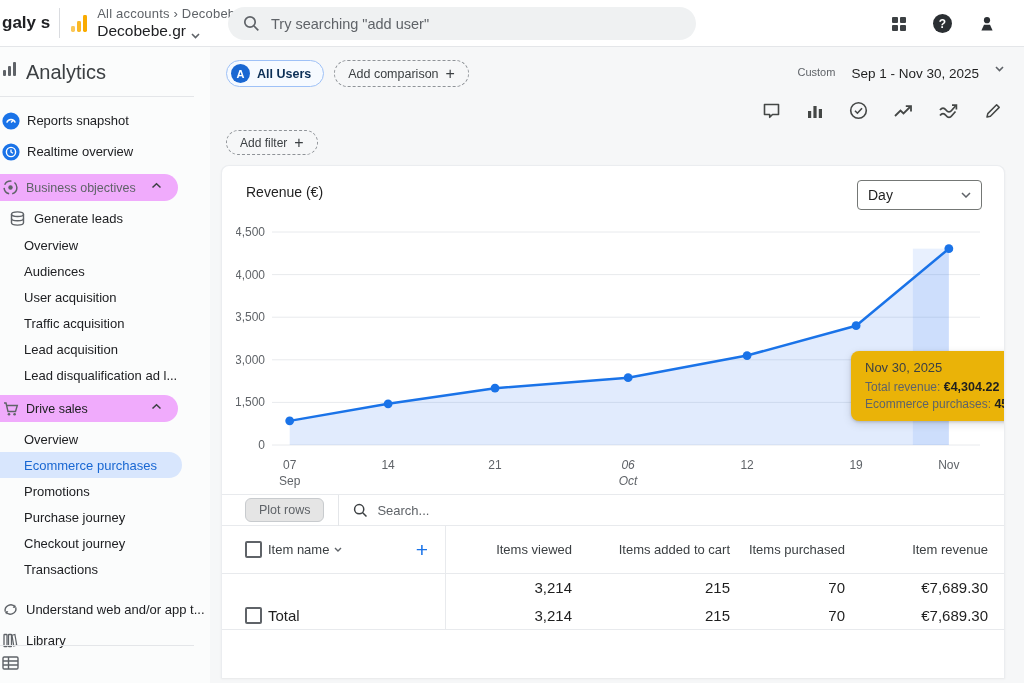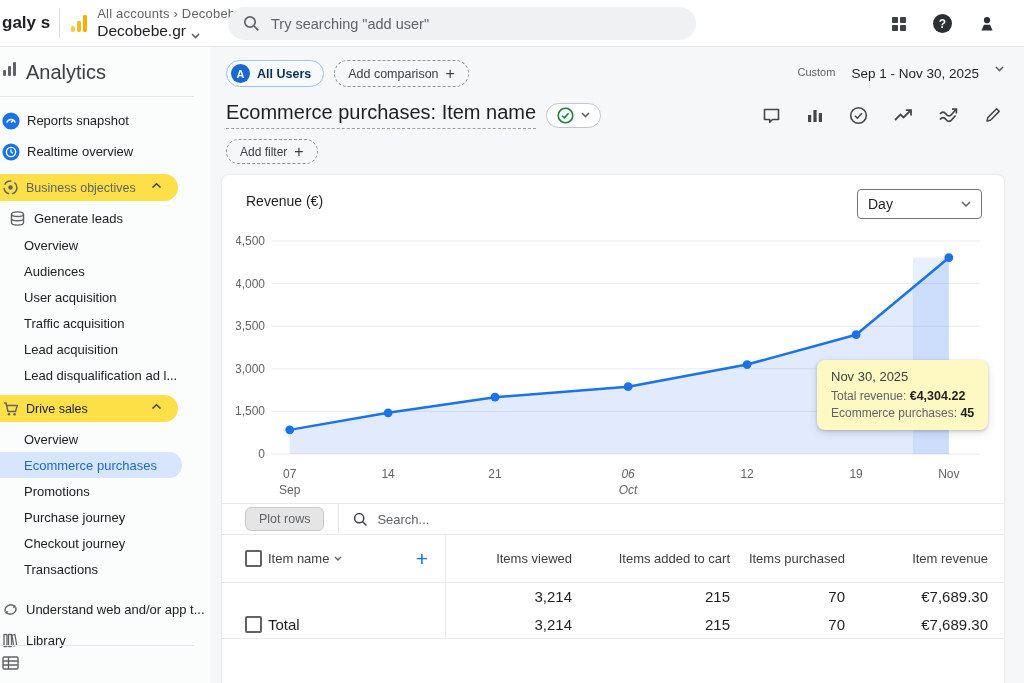--- a/index.html
+++ b/index.html
@@ -24,21 +24,21 @@
   .content{flex:1;position:relative;padding-left:6px;overflow:hidden}
 
   
   .nav-title{display:flex;height:26px;font-size:20px;color:#3c4043;padding-left:2px}
   .nav-title .lbl{margin-left:8px}
   .nav-divider{height:1px;background:#e4e6e9;margin:9px 16px 8px 0}
   .nav-item{display:flex;align-items:center;height:28px;font-size:13px;color:#202124;cursor:pointer;position:relative;white-space:nowrap}
   .nav-item.top{height:31px;padding-left:2px}
   .nav-item.top .lbl{margin-left:7px}
   .nav-item.gap{margin-top:12px}
-  .nav-item.section{height:27px;margin:7px 0 4px 0;padding-left:2px;width:178px;background:#fde047;border-radius:0 14px 14px 0;font-size:12.5px;color:#202124}
+  .nav-item.section{height:27px;margin:7px 0 4px 0;padding-left:2px;width:178px;background:#f0abfc;border-radius:0 14px 14px 0;font-size:12.5px;color:#202124}
   .nav-item.section.muted{color:#5f6368}
   .nav-item.section .lbl{margin-left:7px}
   .nav-item.section .chev{position:absolute;right:16px;top:8px}
   .nav-item.topic{padding-left:9px;height:27px}
   .nav-item.topic .lbl{margin-left:8px}
   .nav-item.report{padding-left:24px;height:26px;font-size:13px}
   .nav-item.report.selected{width:182px;background:#d8e6fd;border-radius:0 14px 14px 0;color:#1967d2}
   .nav-bottom{position:absolute;left:0;right:0;bottom:0}
   .nav-bottom .nav-divider{margin-bottom:10px}
   .nav-bottom .bico{margin:0 0 13px 2px;display:inline-flex}
@@ -65,21 +65,21 @@
   
   .card{margin:10px 19px 0 5px;background:#fff;border:1px solid #ebedf0;border-bottom:none;border-radius:8px 8px 0 0;box-shadow:0 1px 2px rgba(60,64,67,.08);height:513px;position:relative;overflow:hidden}
   .card-head{position:relative;height:44px;padding:17px 24px 0 24px}
   .chart-metric{font-size:14px;color:#1f1f1f}
   .day-select{position:absolute;right:22px;top:14px;width:125px;height:30px;border:1px solid #747775;border-radius:4px;display:flex;align-items:center;justify-content:space-between;padding:0 10px;font-size:14px;color:#1f1f1f;cursor:pointer;background:#fff}
 
   .chart-wrap{position:relative;margin:12px 16px 0 14px;height:272px}
   .xlabels{position:relative;height:38px}
   .xlab{position:absolute;top:4px;transform:translateX(-50%);text-align:center;font-size:12px;color:#5f6368;line-height:1.3}
   .ylab{font-size:12px;fill:#5f6368}
-  .tooltip{position:absolute;left:581px;top:129px;background:#fef9c3;border-radius:8px;box-shadow:0 1px 3px rgba(0,0,0,.18),0 3px 10px rgba(0,0,0,.12);padding:9px 14px 10px 14px;z-index:4;white-space:nowrap}
+  .tooltip{position:absolute;left:615px;top:129px;background:#eab308;border-radius:8px;box-shadow:0 1px 3px rgba(0,0,0,.18),0 3px 10px rgba(0,0,0,.12);padding:9px 14px 10px 14px;z-index:4;white-space:nowrap}
   .tooltip .tt-date{font-size:13px;color:#3c4043;margin-bottom:5px}
   .tooltip .tt-row{font-size:12px;color:#5f6368;margin-top:3px}
   .tooltip .tt-row b{color:#1f1f1f;font-size:12.5px}
 
   
   .tbl-toolbar{display:flex;align-items:center;height:31px;border-top:1px solid #e8eaed;padding-left:23px;color:#5f6368}
   .plot-chip{display:inline-flex;align-items:center;height:24px;padding:0 13px;border:1px solid #c8cbce;border-radius:6px;font-size:12.5px;color:#5f6368;cursor:pointer;background:#e5e5e5}
   .tb-vdiv{width:1px;height:31px;background:#e4e6e9;margin-left:14px}
   .tbl-search{display:flex;align-items:center;gap:9px;margin-left:14px;font-size:13px;color:#5f6368;cursor:text}
   .tgrid{display:grid;grid-template-columns:46px 131px 46px 127px 158px 115px 143px;align-items:center;padding-right:24px}
@@ -301,32 +301,20 @@
       <span class="daterange">
         <span class="kind">Custom</span>
         <span class="val">Sep 1 - Nov 30, 2025</span>
         <svg width="9" height="6" viewBox="0 0 9 6">
             <path d="M1 1l3.5 3.5L8 1" stroke="#5f6368" stroke-width="1.6" fill="none"></path>
           </svg>
       </span>
     </div>
 
     <div class="row2">
-      <span class="title-wrap">
-        <h1 class="page-title">Ecommerce purchases: Item name</h1>
-        <span class="badge">
-          <svg width="17" height="17" viewBox="0 0 17 17">
-              <circle cx="8.5" cy="8.5" r="7.3" stroke="#188038" stroke-width="1.6" fill="none"></circle>
-              <path d="M5.2 8.7l2.2 2.2 4.2-4.6" stroke="#188038" stroke-width="1.6" fill="none"></path>
-            </svg>
-          <svg width="9" height="6" viewBox="0 0 9 6">
-              <path d="M1 1l3.5 3.5L8 1" stroke="#5f6368" stroke-width="1.6" fill="none"></path>
-            </svg>
-        </span>
-      </span>
       <span class="action-icons" id="action-icons">
           <span class="aic">
             <svg width="19" height="19" viewBox="0 0 19 19">
               <path d="M2.5 3.5h14v10h-6l-2.8 2.8v-2.8h-5.2z" stroke="#444746" stroke-width="1.6" fill="none" stroke-linejoin="round"></path>
             </svg>
           </span>
           <span class="aic">
             <svg width="18" height="18" viewBox="0 0 18 18">
               <rect x="2" y="9" width="3.2" height="7" fill="#444746"></rect>
               <rect x="7.4" y="4" width="3.2" height="12" fill="#444746"></rect>

